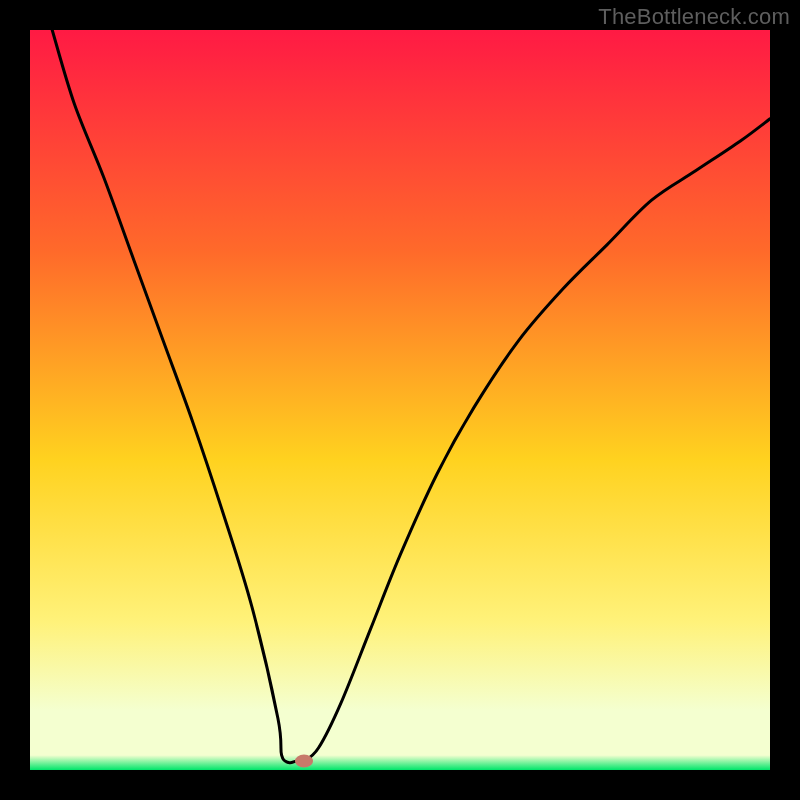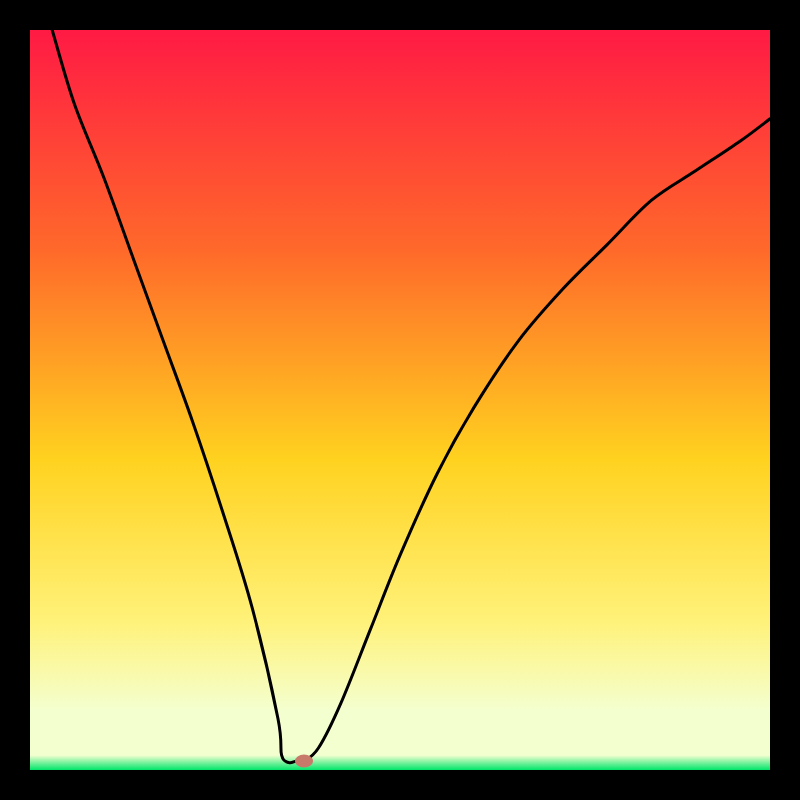--- a/index.html
+++ b/index.html
@@ -54,20 +54,21 @@
     border-radius: 50%;
     transform: translate(-50%, -50%);
     z-index: 10;
   }
 </style>
 </head>
 <body>
 
 <div class="frame">
 
+  <div class="watermark">TheBottleneck.com</div>
 
   <div class="plot-area">
 
     <svg class="gradient-bg" viewBox="0 0 740 740" preserveAspectRatio="none" width="740" height="740">
       <defs>
         <linearGradient id="bg-grad" x1="0" y1="0" x2="0" y2="1">
           <stop id="g0" offset="0%" stop-color="#ff1a44"></stop>
           <stop id="g1" offset="30%" stop-color="#ff6a2a"></stop>
           <stop id="g2" offset="58%" stop-color="#ffd21f"></stop>
           <stop id="g3" offset="80%" stop-color="#fff27a"></stop>

